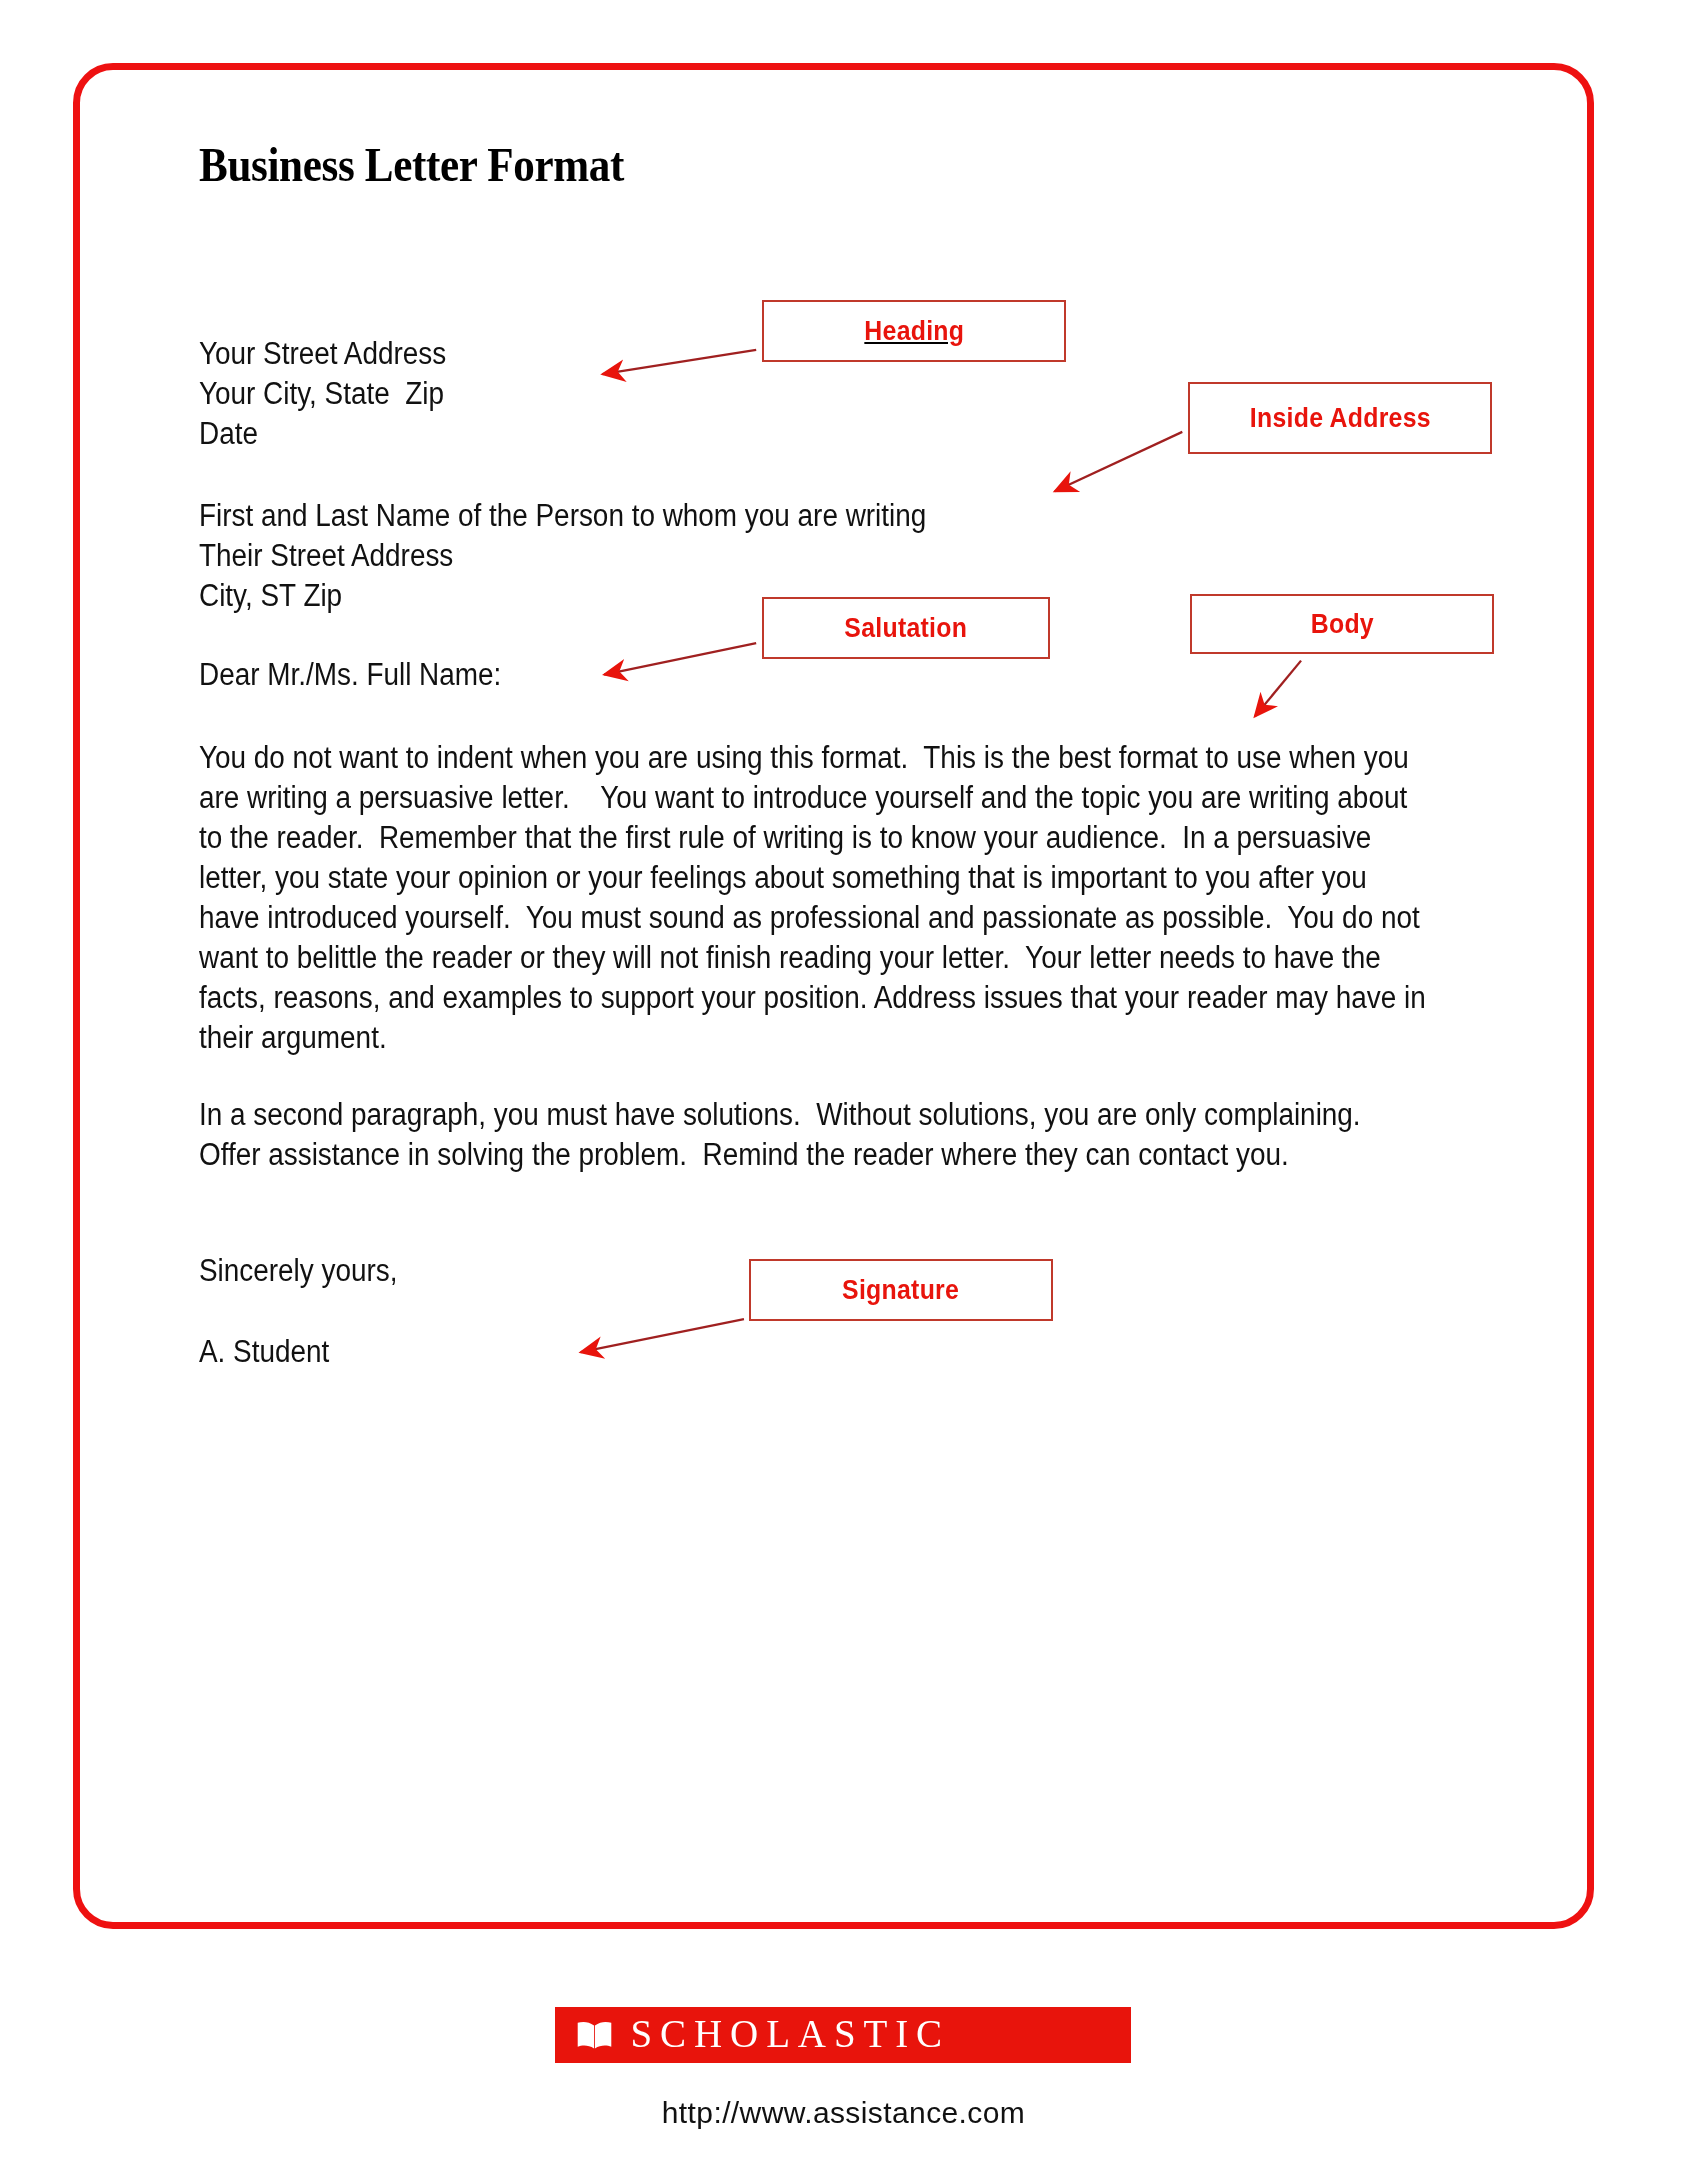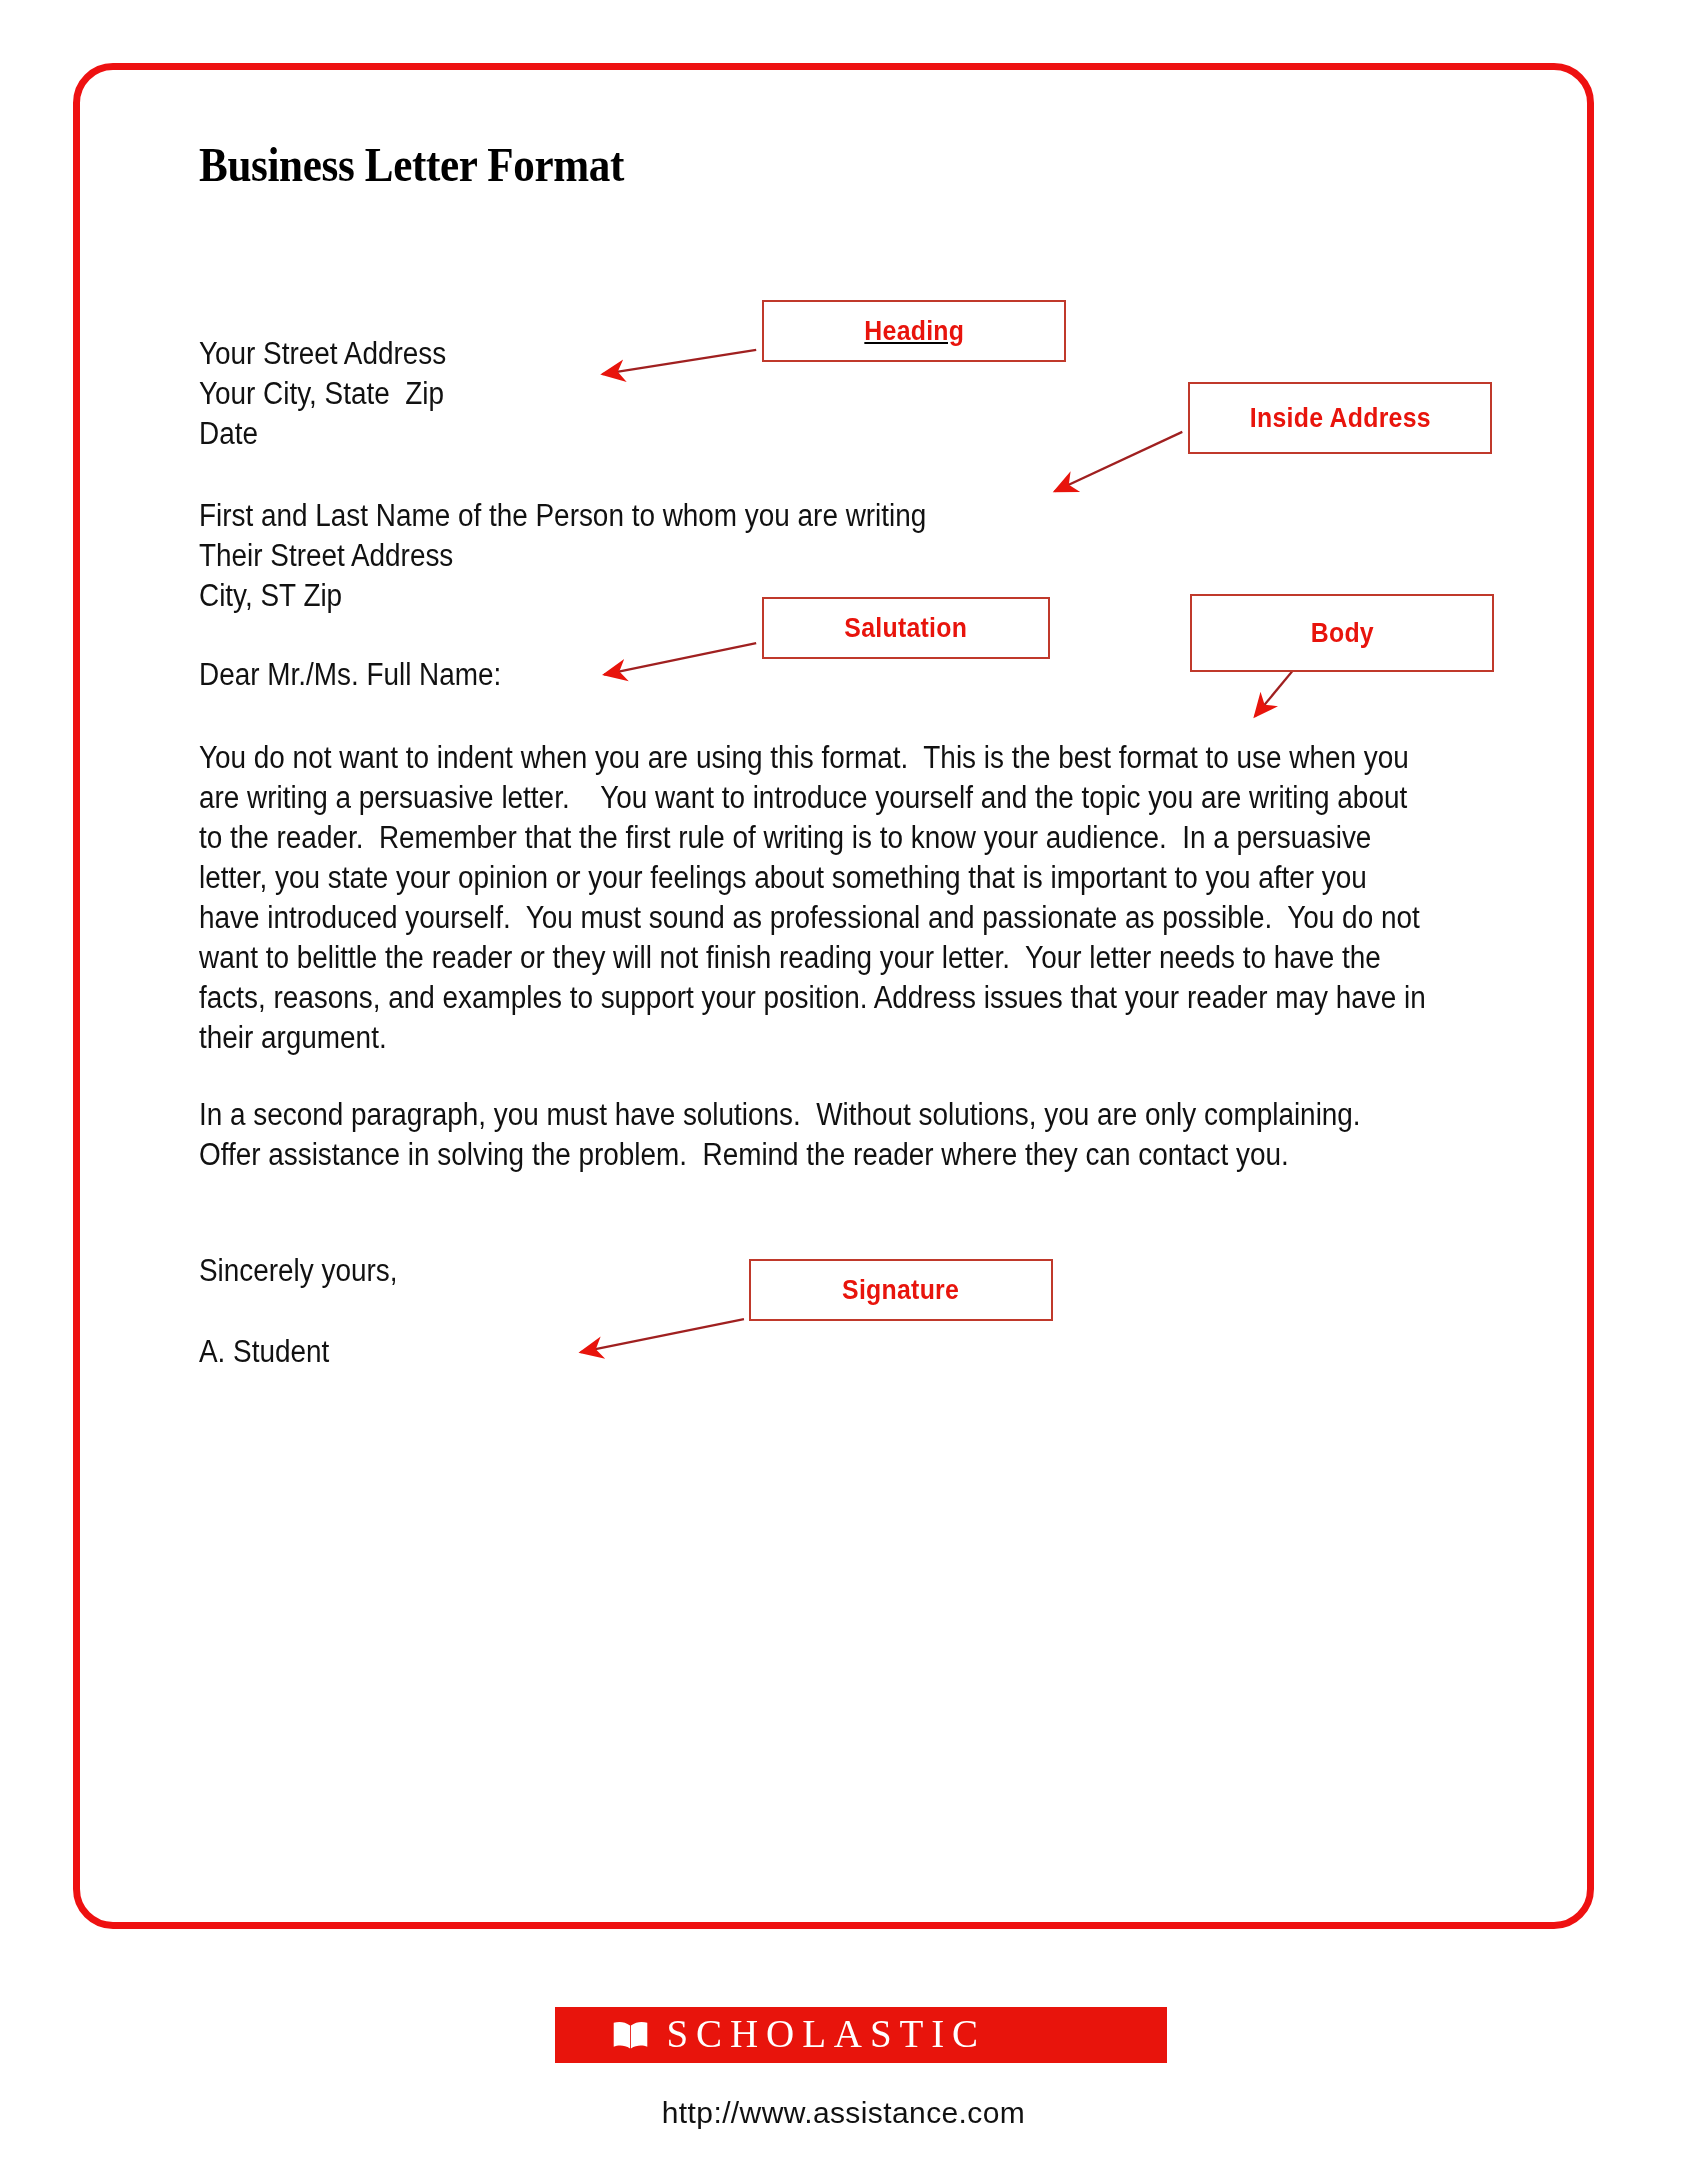--- a/index.html
+++ b/index.html
@@ -49,31 +49,31 @@
   }
   .callout span{
     font-family:"Liberation Sans","DejaVu Sans",sans-serif;
     font-weight:bold;font-size:27px;color:#e8140c;
     letter-spacing:0.3px;white-space:nowrap;
     transform:scaleX(0.92);
   }
   #callout-heading{left:762px;top:300px;width:304px;height:62px;text-decoration:underline;}
   #callout-inside-address{left:1188px;top:382px;width:304px;height:72px;}
   #callout-salutation{left:762px;top:597px;width:288px;height:62px;text-align:center;}
-  #callout-body{left:1190px;top:594px;width:304px;height:78px;}
+  #callout-body{left:1190px;top:594px;width:304px;height:60px;}
   #callout-signature{left:749px;top:1259px;width:304px;height:62px;}
 
   
   #arrow-layer{position:absolute;left:0;top:0;width:1687px;height:2184px;
                pointer-events:none;}
 
   
   #scholastic-logo{
     position:absolute;left:555px;top:2007px;width:576px;height:56px;
-    background:#e8140c;display:flex;align-items:center;padding-left:36px;
+    background:#e8140c;display:flex;align-items:center;
   }
   #book-icon{margin-left:21px;width:37px;height:31px;flex:none;}
   #scholastic-wordmark{
     font-family:"Liberation Serif","DejaVu Serif",serif;
     font-size:39px;color:#ffffff;letter-spacing:7.9px;
     margin-left:17.5px;line-height:1;padding-bottom:2.6px;
   }
   #scholastic-url{
     position:absolute;left:0;top:2096px;width:1687px;text-align:center;
     font-family:"Liberation Sans","DejaVu Sans",sans-serif;

